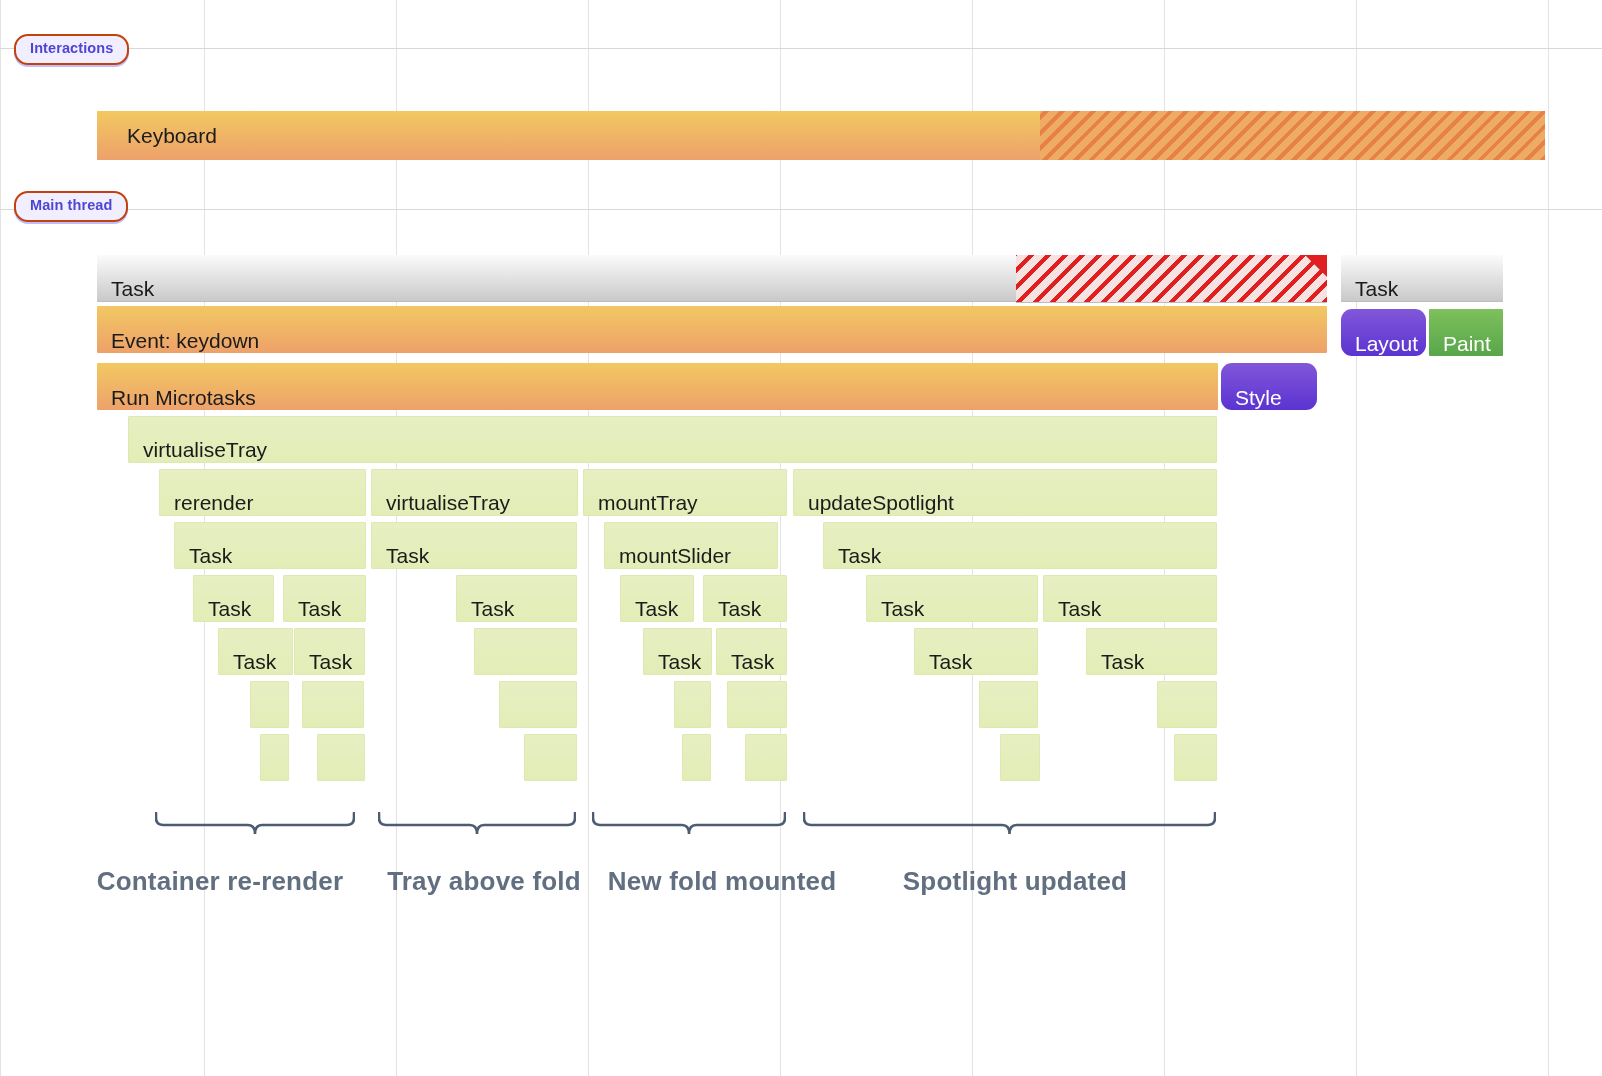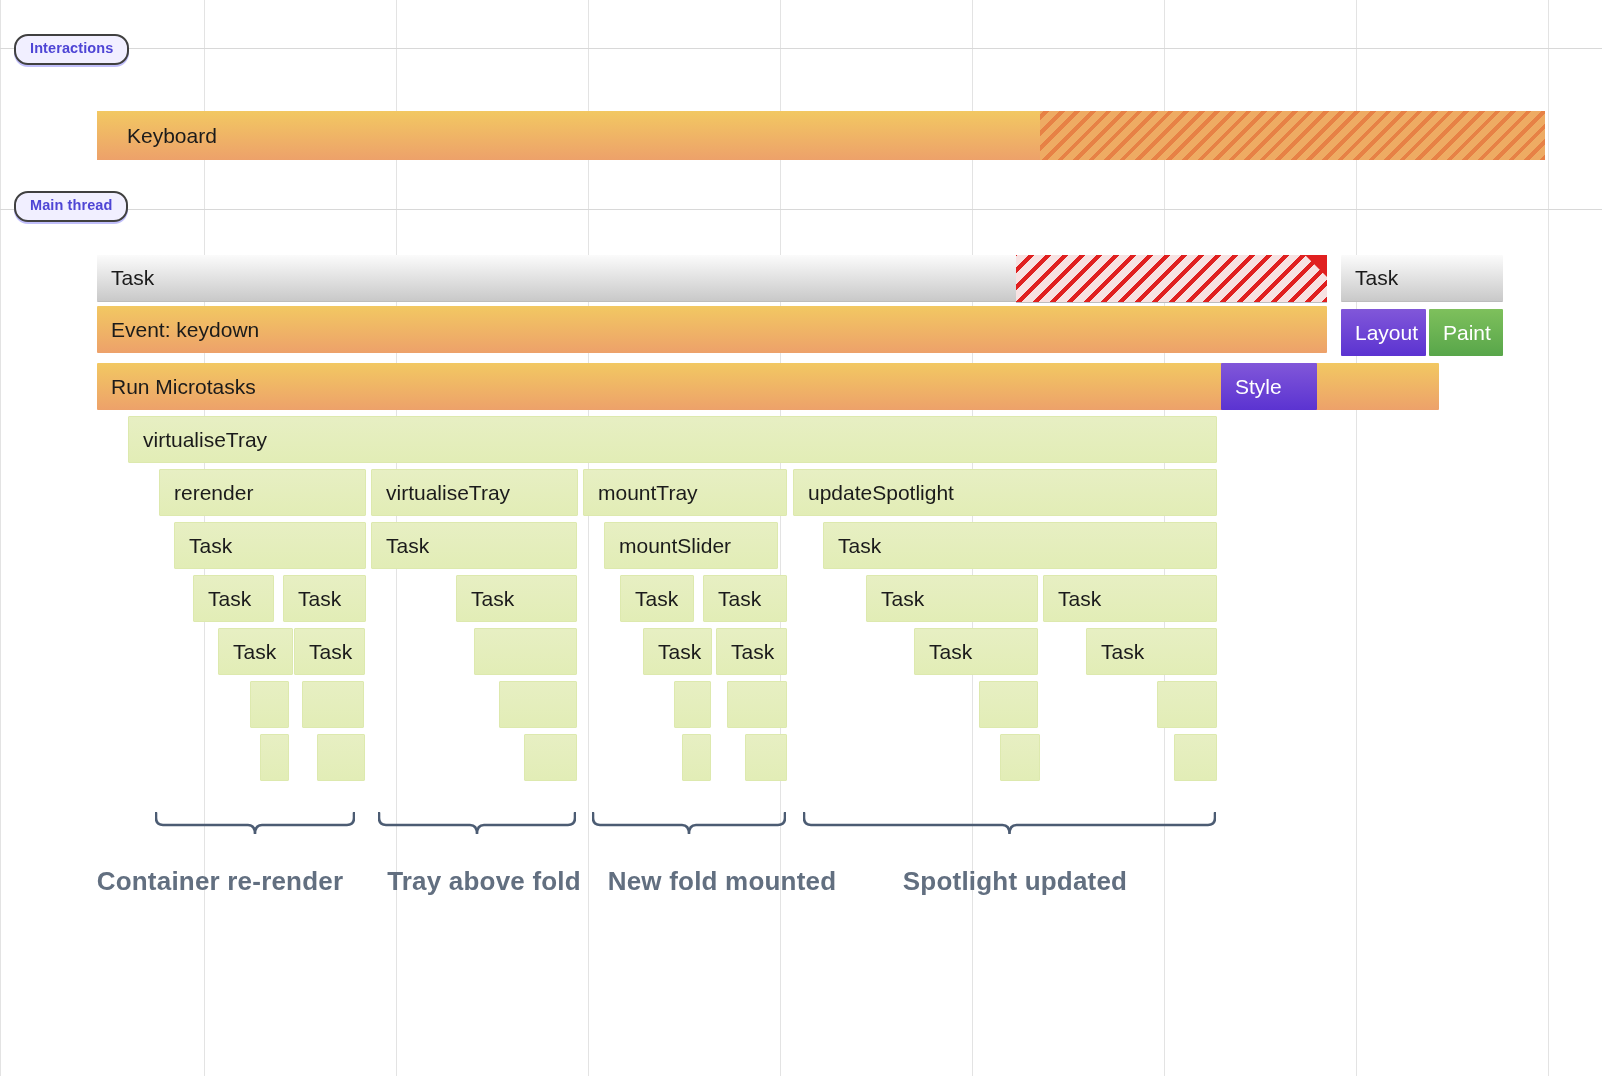--- a/index.html
+++ b/index.html
@@ -35,41 +35,41 @@
     height: 1px;
     background: #d8d8d8;
   }
 
   
   .track-pill {
     position: absolute;
     height: 27px;
     line-height: 25px;
     padding: 0 14px;
-    border: 2px solid #404040;
+    border: 2px solid #c2410c;
     border-radius: 14px;
     background: #f1efff;
     color: #4e45d5;
     font-size: 14.5px;
     font-weight: bold;
     letter-spacing: .1px;
     white-space: nowrap;
     box-shadow: 0 2px 0 0 rgba(141,136,245,.55);
     z-index: 6;
   }
 
   
   .bar {
     position: absolute;
     height: 47px;
     box-sizing: border-box;
     overflow: hidden;
     white-space: nowrap;
     display: flex;
-    align-items: center;
+    align-items: flex-end;
     font-size: 21px;
     color: #1b1b1b;
     border-radius: 1px;
   }
   .bar > .lbl {
     padding-left: 14px;
     pointer-events: none;
   }
 
   .bar.green {
@@ -79,20 +79,21 @@
   .bar.orange {
     background: linear-gradient(180deg, #f2c862 0%, #eda16a 100%);
   }
   .bar.grey {
     background: linear-gradient(180deg, #fbfbfb 0%, #c9c9c9 100%);
     border-bottom: 1px solid #bdbdbd;
   }
   .bar.purple {
     background: linear-gradient(180deg, #8157d9 0%, #5b33d1 100%);
     color: #ffffff;
+    border-radius: 11px;
   }
   .bar.green2 {
     background: linear-gradient(180deg, #7ec05c 0%, #58a64a 100%);
     color: #ffffff;
   }
 
   
   .kbd {
     position: absolute;
     height: 49px;
@@ -196,21 +197,21 @@
       </div>
       <div class="bar orange" style="left: 97px; top: 306px; width: 1230px;">
         <span class="lbl">Event: keydown</span>
       </div>
       <div class="bar purple" style="left: 1341px; top: 309px; width: 85px;">
         <span class="lbl">Layout</span>
       </div>
       <div class="bar green2" style="left: 1429px; top: 309px; width: 74px;">
         <span class="lbl">Paint</span>
       </div>
-      <div class="bar orange" style="left: 97px; top: 363px; width: 1342px;">
+      <div class="bar orange" style="left: 97px; top: 363px; width: 1121px;">
         <span class="lbl">Run Microtasks</span>
       </div>
       <div class="bar purple" style="left: 1221px; top: 363px; width: 96px;">
         <span class="lbl">Style</span>
       </div>
       <div class="bar green" style="left: 128px; top: 416px; width: 1089px;">
         <span class="lbl">virtualiseTray</span>
       </div>
       <div class="bar green" style="left: 159px; top: 469px; width: 207px;">
         <span class="lbl">rerender</span>

